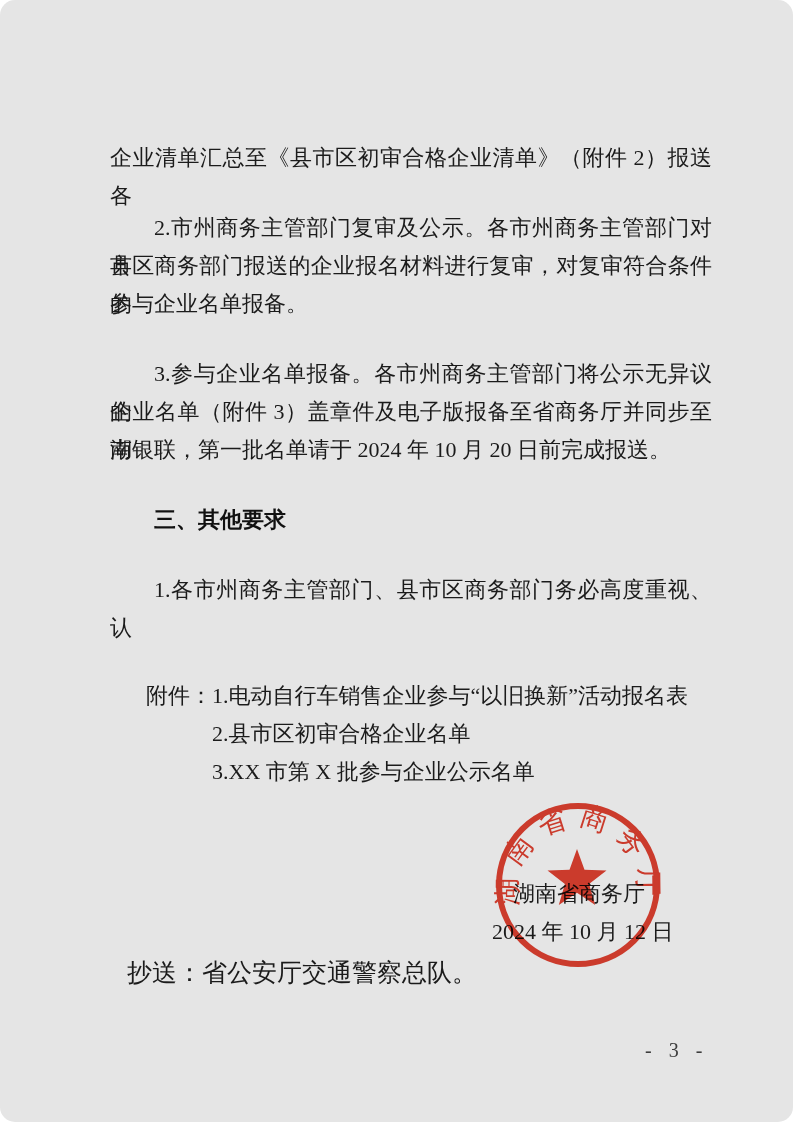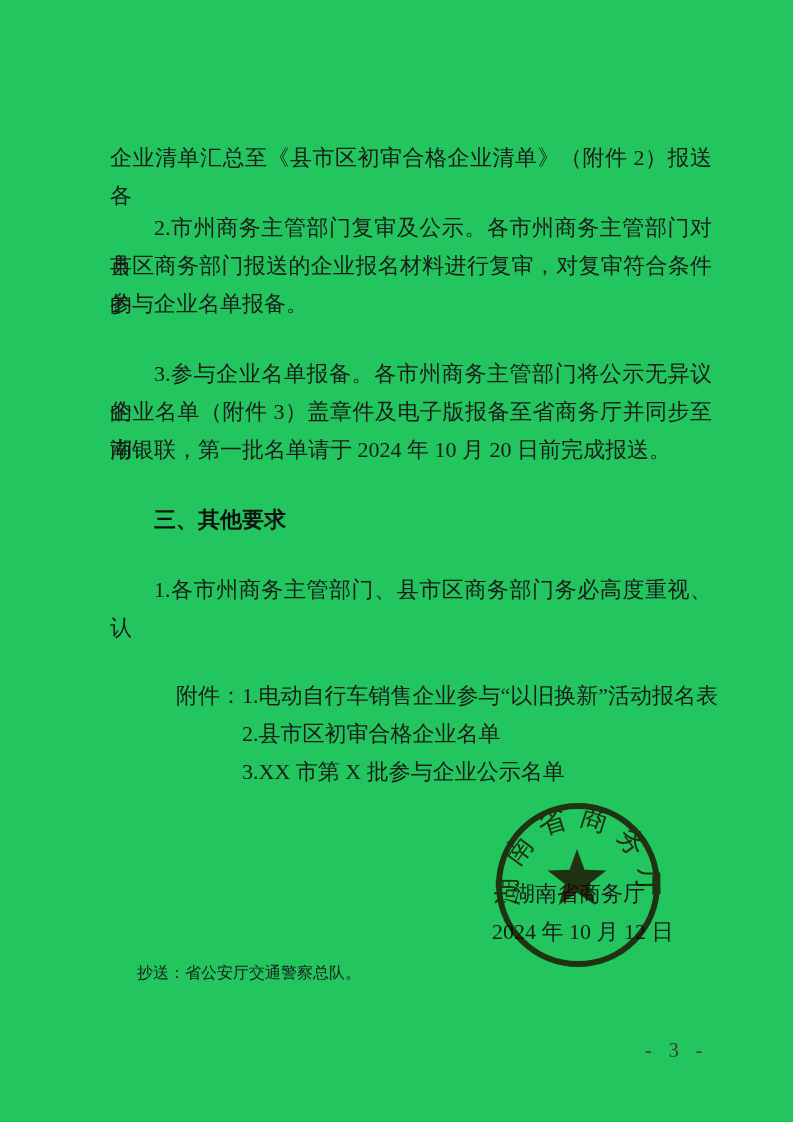--- a/index.html
+++ b/index.html
@@ -5,21 +5,21 @@
   html, body { margin: 0; padding: 0; }
   body {
     width: 793px; height: 1122px;
     background: #ffffff;
     position: relative;
     font-family: "Liberation Serif", "DejaVu Serif", serif;
     color: #1b1b1b;
     overflow: hidden;
   }
   .page {
-    position: absolute; inset: 0; background: #22c55e;
+    position: absolute; inset: 0; background: #e5e5e5; border-radius: 15px;
   }
   
   .body-text {
     position: absolute;
     left: 110px; top: 139px; width: 602px;
     font-size: 22px;
   }
   .line {
     height: 38px; line-height: 38px;
     white-space: nowrap;
@@ -35,35 +35,35 @@
     font-family: "Liberation Sans", "DejaVu Sans", sans-serif;
     font-weight: bold;
     color: #111111;
   }
   
   .attachments {
     position: absolute; left: 146px; top: 677px;
     font-size: 22px;
     display: flex; align-items: flex-start;
   }
-  .att-label { height: 38px; line-height: 38px; white-space: nowrap; margin-left: 30px; }
+  .att-label { height: 38px; line-height: 38px; white-space: nowrap; }
   .att-items .line { white-space: nowrap; }
   
   .sign-issuer {
     position: absolute; left: 513px; top: 875px;
     font-size: 22px; line-height: 38px; height: 38px; white-space: nowrap;
   }
   .sign-date {
     position: absolute; left: 492px; top: 913px;
     font-size: 22px; line-height: 38px; height: 38px; white-space: nowrap;
   }
   
   .copy-line {
-    position: absolute; left: 137px; top: 954px;
-    font-size: 16px; line-height: 38px; height: 38px; white-space: nowrap;
+    position: absolute; left: 127px; top: 954px;
+    font-size: 25px; line-height: 38px; height: 38px; white-space: nowrap;
   }
   
   .page-number {
     position: absolute; left: 645px; top: 1036px;
     font-size: 20px; line-height: 28px;
     color: #3d3d3d; letter-spacing: 6px; white-space: nowrap;
   }
   
   .seal {
     position: absolute; left: 489px; top: 799px;

